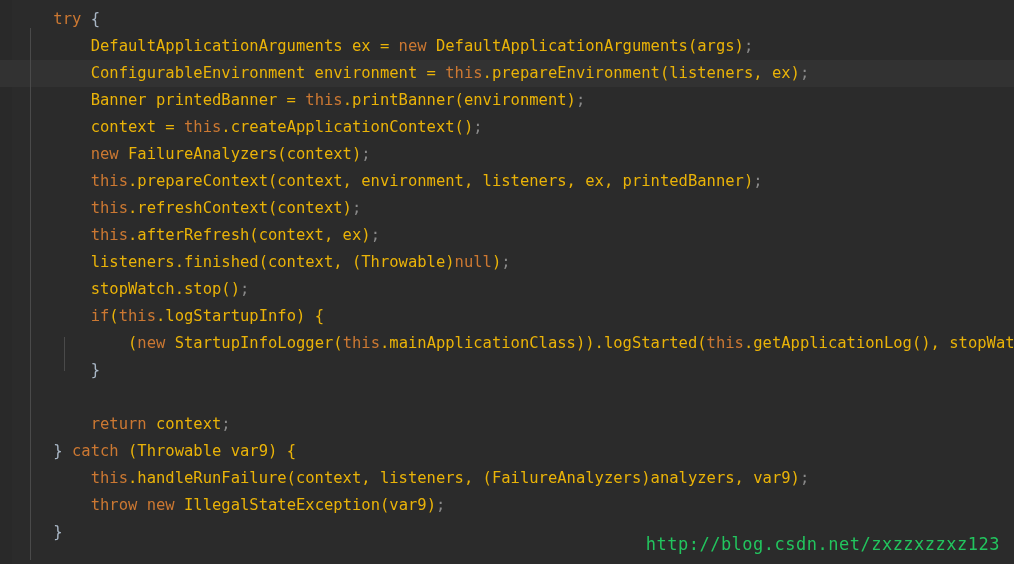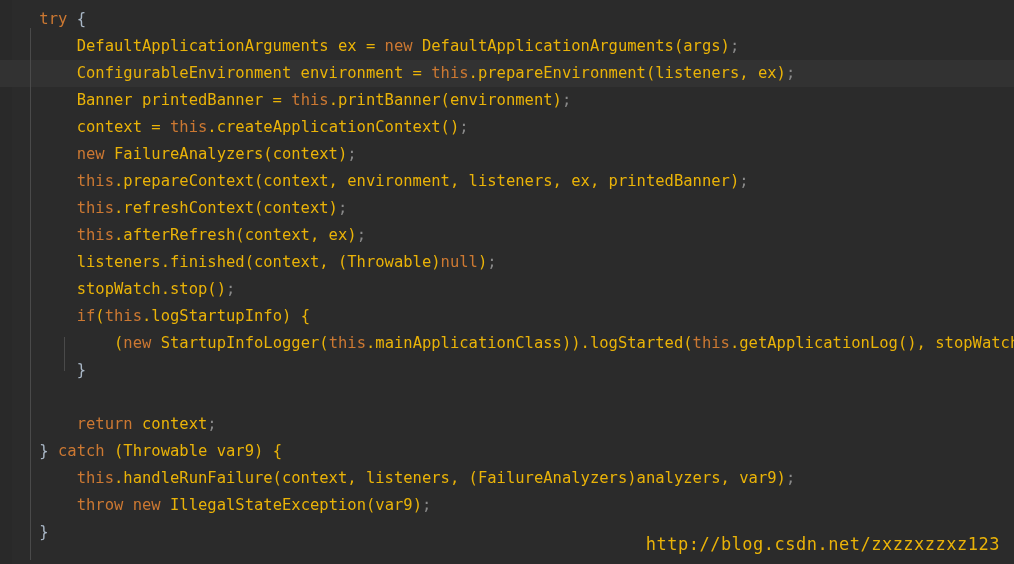--- a/index.html
+++ b/index.html
@@ -39,33 +39,33 @@
   }
   #code {
     position: absolute;
     left: 0;
     top: 6px;
     width: 1014px;
     white-space: pre;
   }
   .line {
     height: 27px;
-    padding-left: 2px;
+    padding-left: 16px;
     box-sizing: border-box;
     position: relative;
   }
   .t-def   { color: #eab308; }  
   .t-kw    { color: #cc7832; }  
   .t-punct { color: #8a8a8a; }  
   .t-brace { color: #a9b7c6; }
   #watermark {
     position: absolute;
     right: 14px;
     bottom: 6px;
-    color: #eab308;
+    color: #22c55e;
     font-family: "DejaVu Sans Mono", "Liberation Mono", monospace;
     font-size: 17px;
     letter-spacing: 0.5px;
     user-select: none;
   }
 </style>
 </head>
 <body>
 
 <div id="editor">

